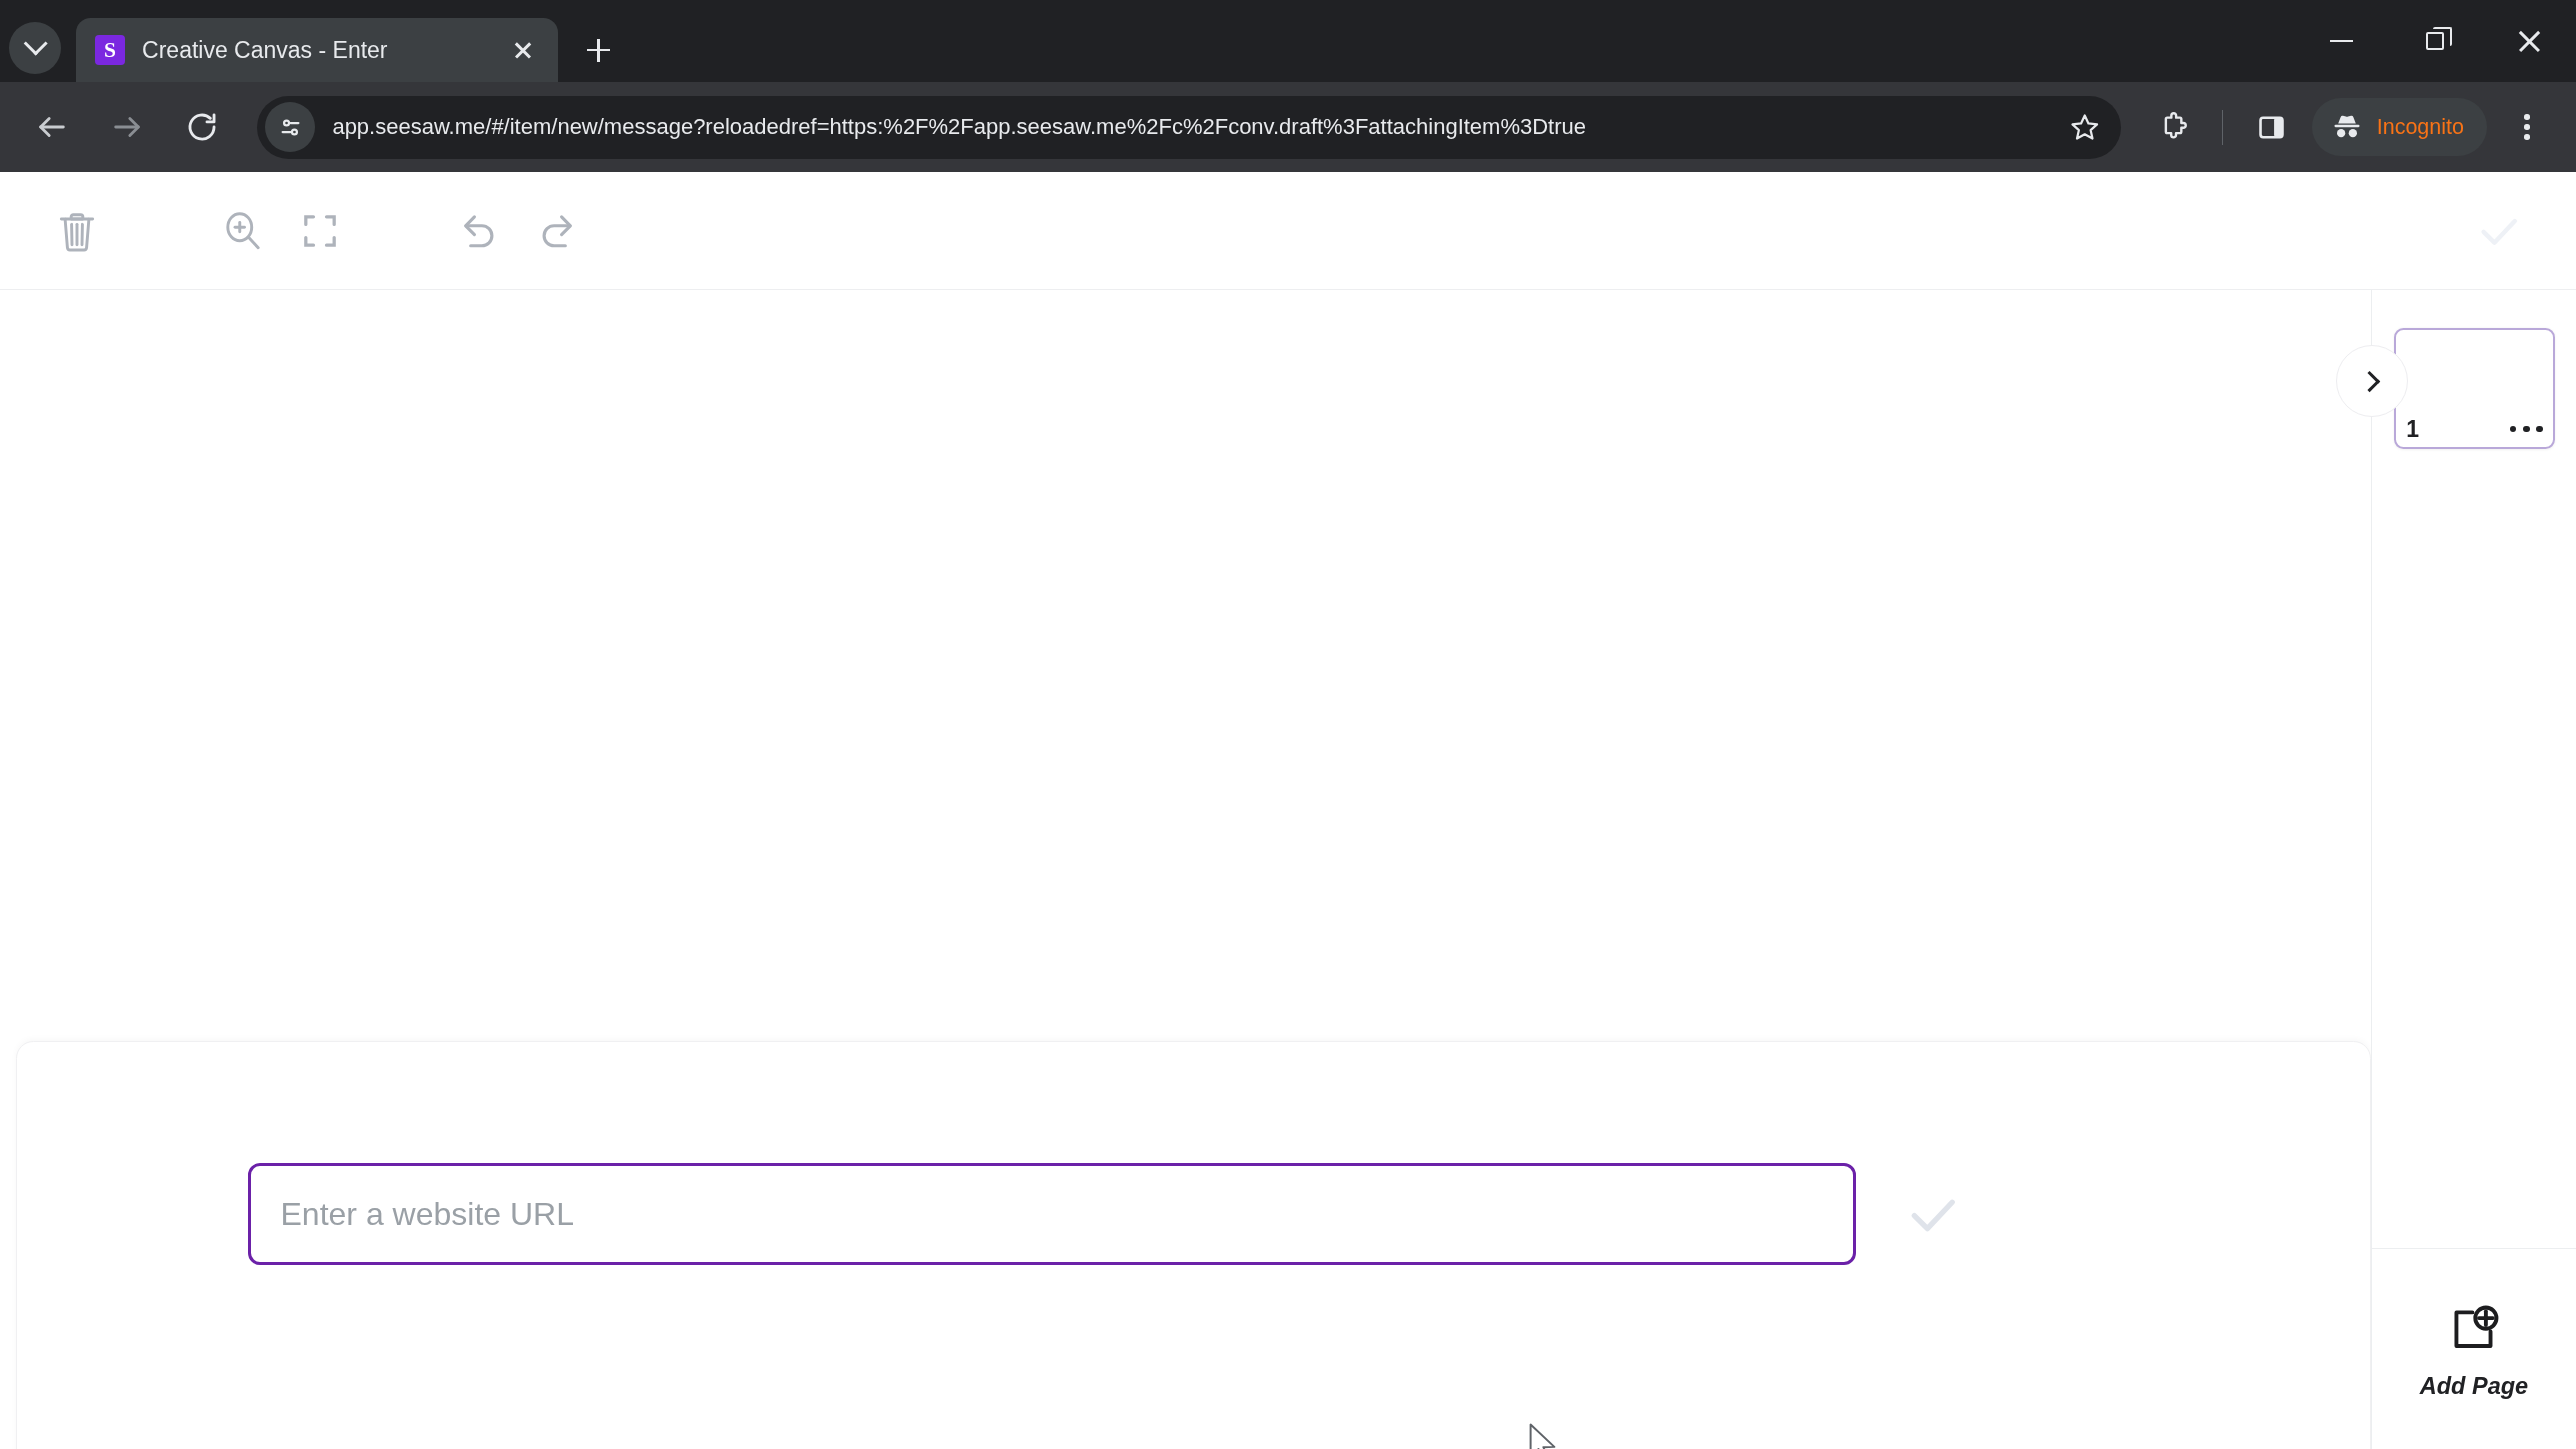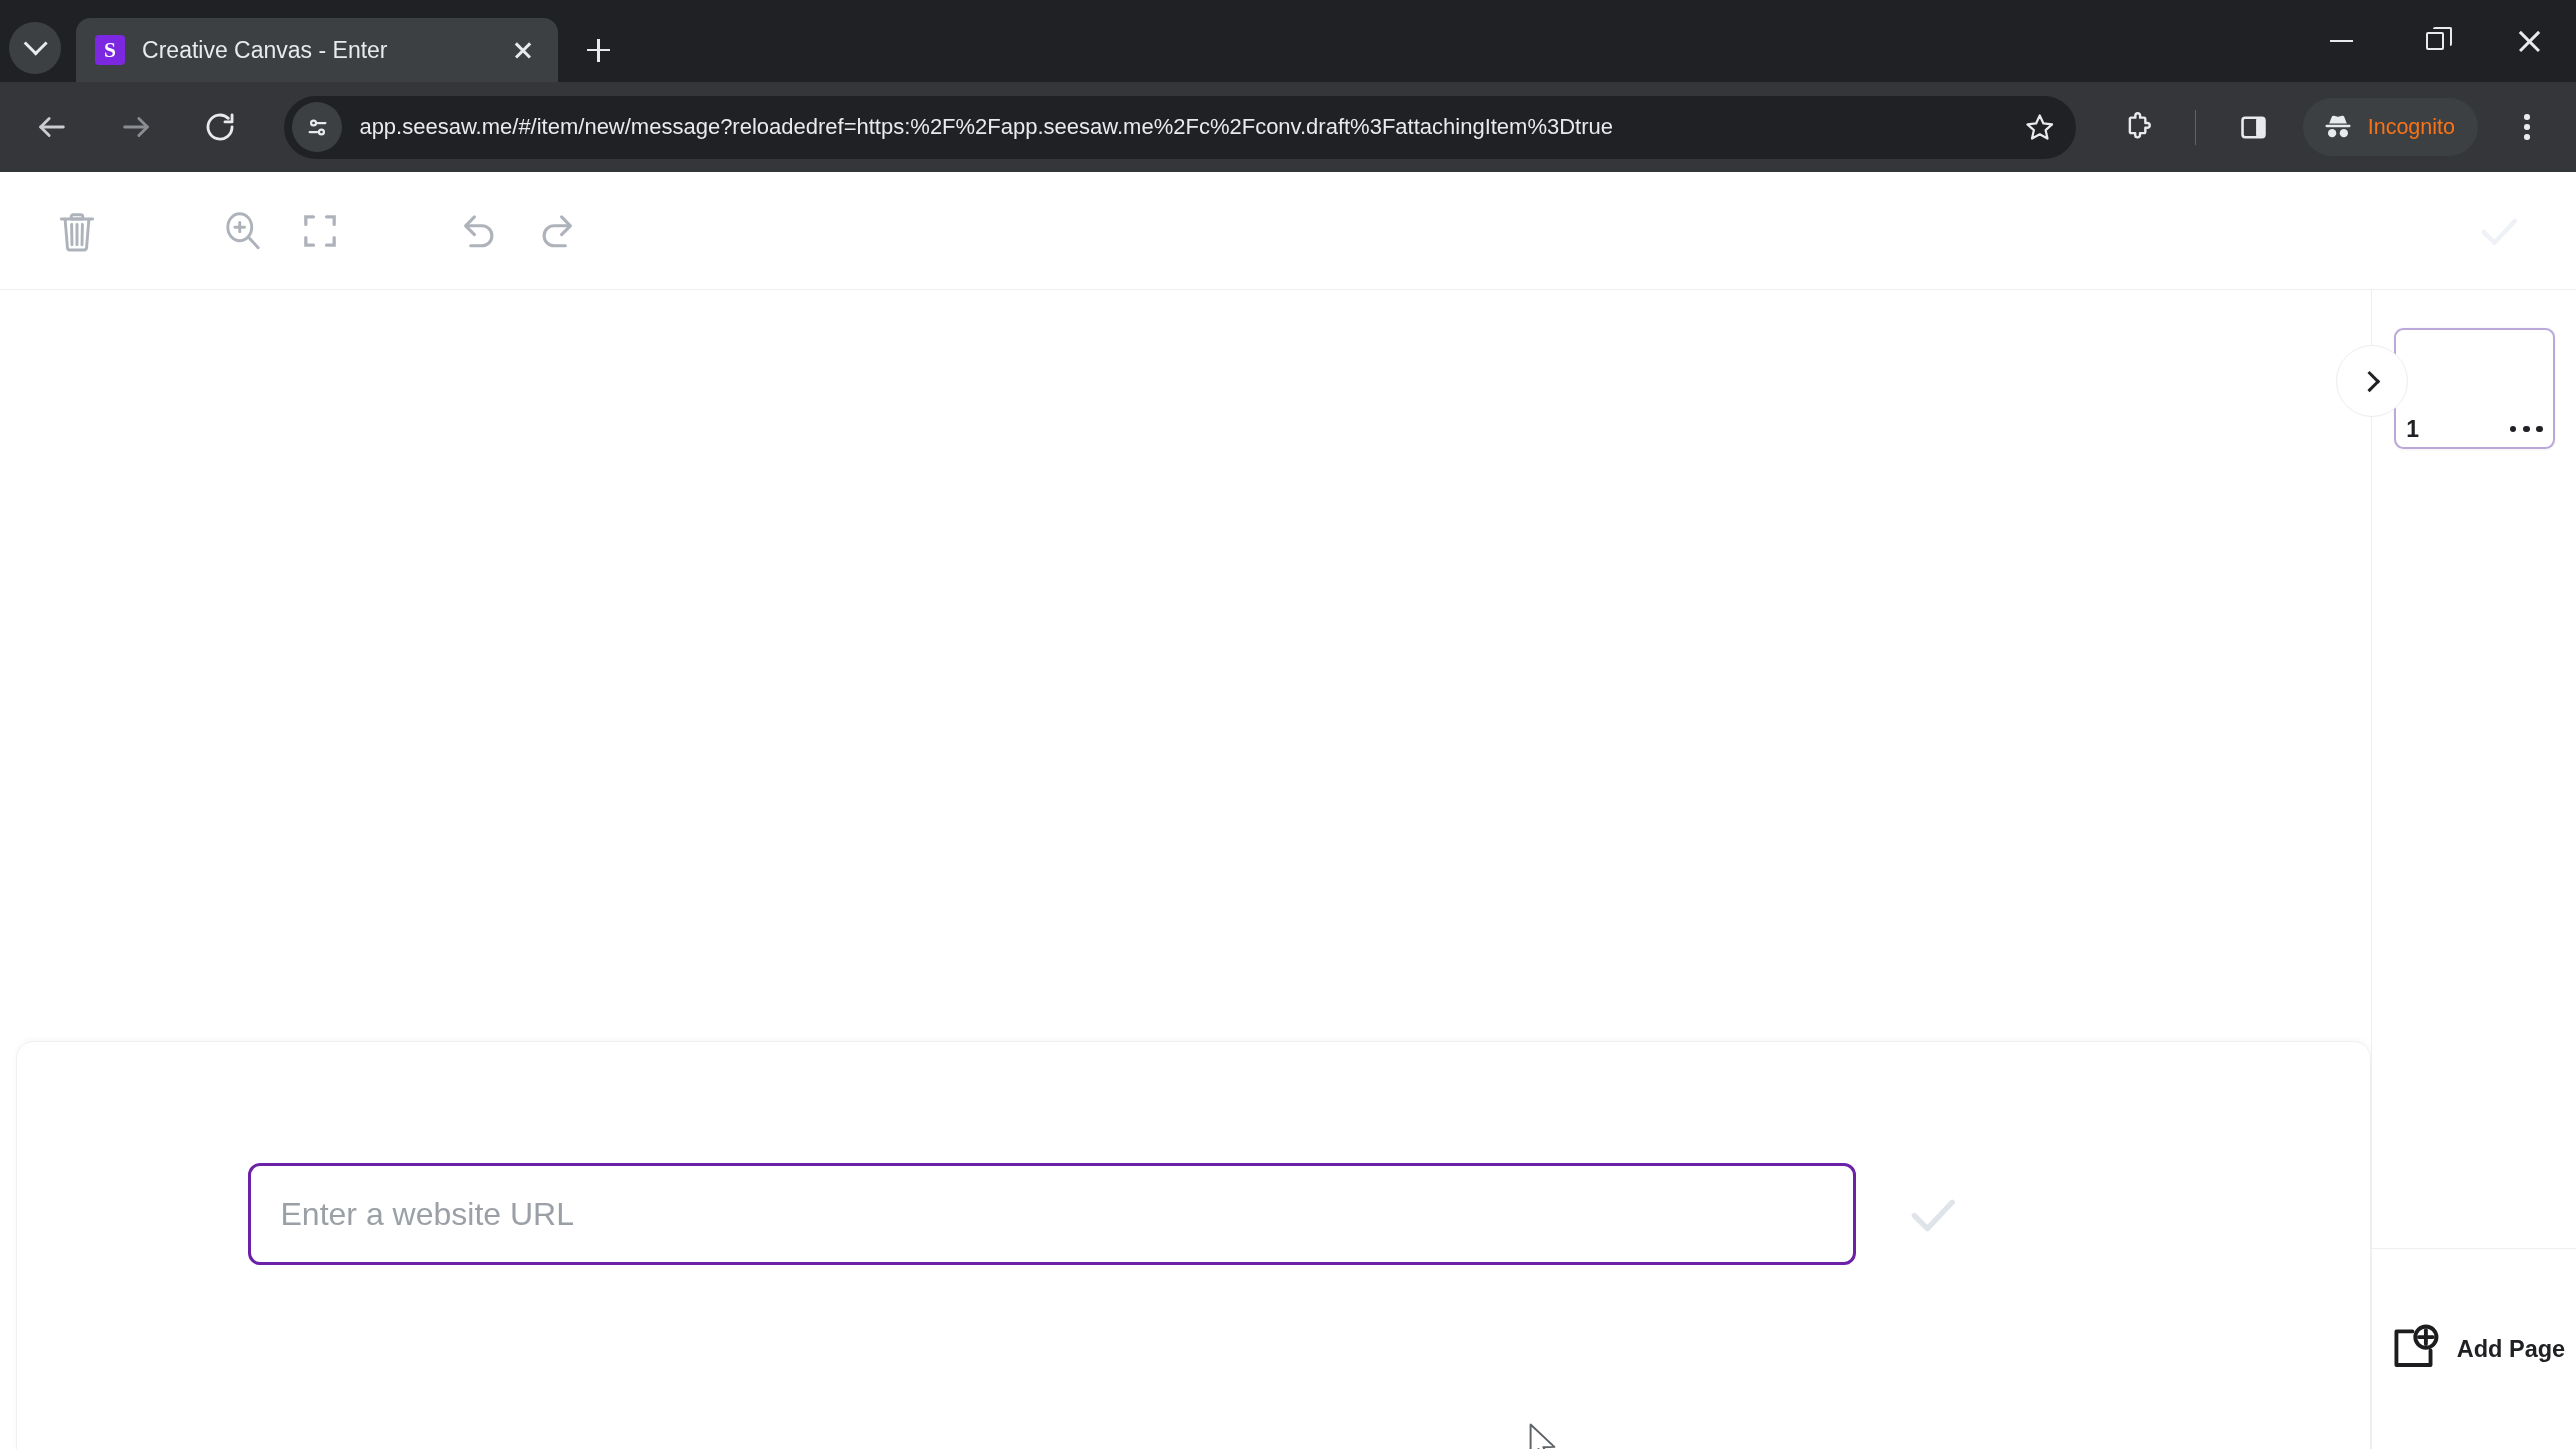--- a/index.html
+++ b/index.html
@@ -126,21 +126,21 @@
   .wc-close::before { transform: rotate(45deg); }
   .wc-close::after  { transform: rotate(-45deg); }
 
   
   #omni-row {
     height: 90px;
     background: #35363a;
     display: flex;
     align-items: center;
     padding: 12px 20px;
-    gap: 20px;
+    gap: 11px;
   }
   .nav-btn {
     width: 64px; height: 64px;
     border-radius: 32px;
     display:flex; align-items:center; justify-content:center;
     cursor: pointer; flex: none;
   }
   .nav-btn svg { display: block; }
   #omnibox {
     flex: 1;
@@ -342,26 +342,27 @@
   }
   .page-thumb-menu i {
     width: 6.7px; height: 6.7px; border-radius: 3.4px; background: #202124; display:block;
   }
   #add-page-section {
     position: absolute;
     left: 0; right: 0; bottom: 0;
     height: 201px;
     border-top: 1.3px solid #eceef0;
     display: flex;
-    flex-direction: row;
+    flex-direction: column;
     align-items: center;
     justify-content: center;
     gap: 12px;
     cursor: pointer;
     background: #fff;
+    font-style: italic;
   }
   #add-page-label {
     font-size: 23.5px;
     font-weight: bold;
     color: #202124;
   }
 </style>
 </head>
 <body>
 

